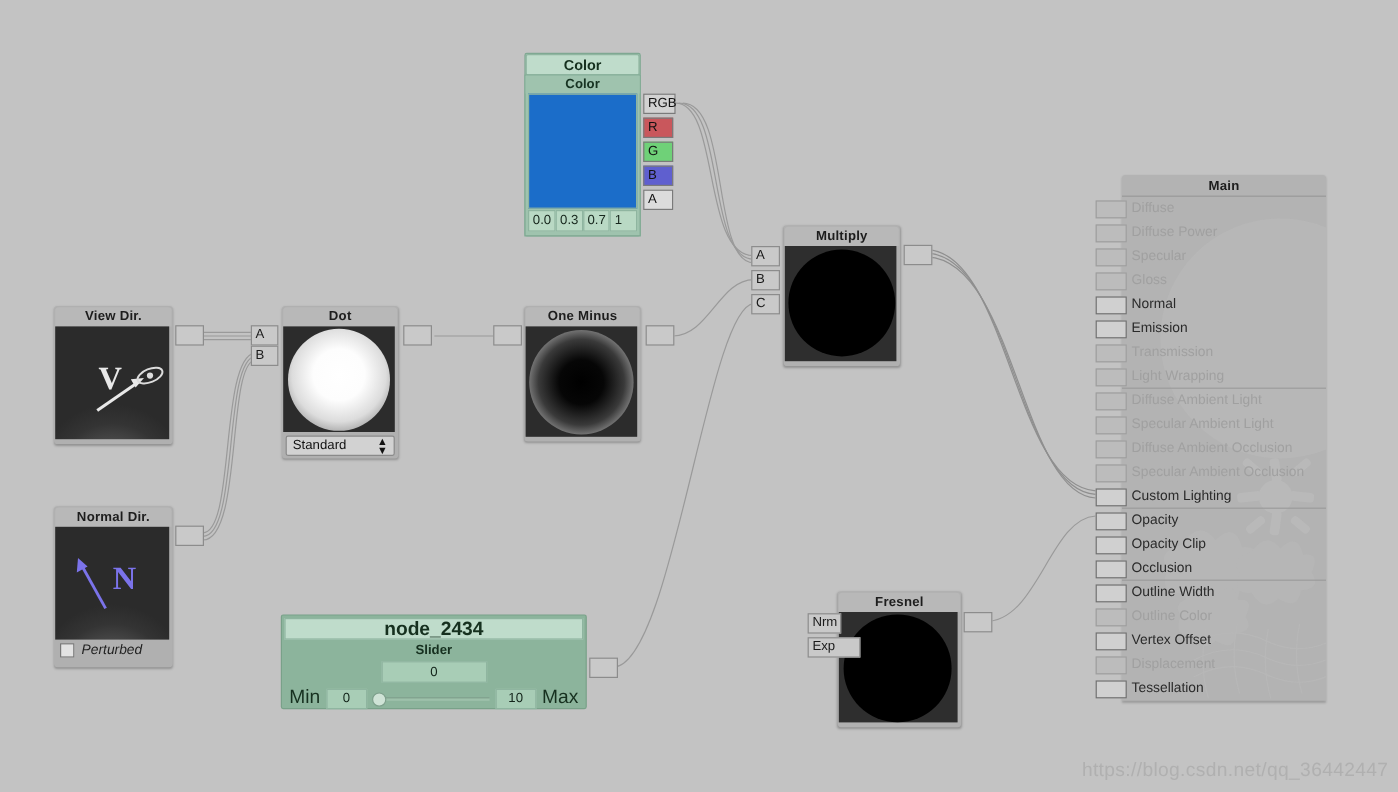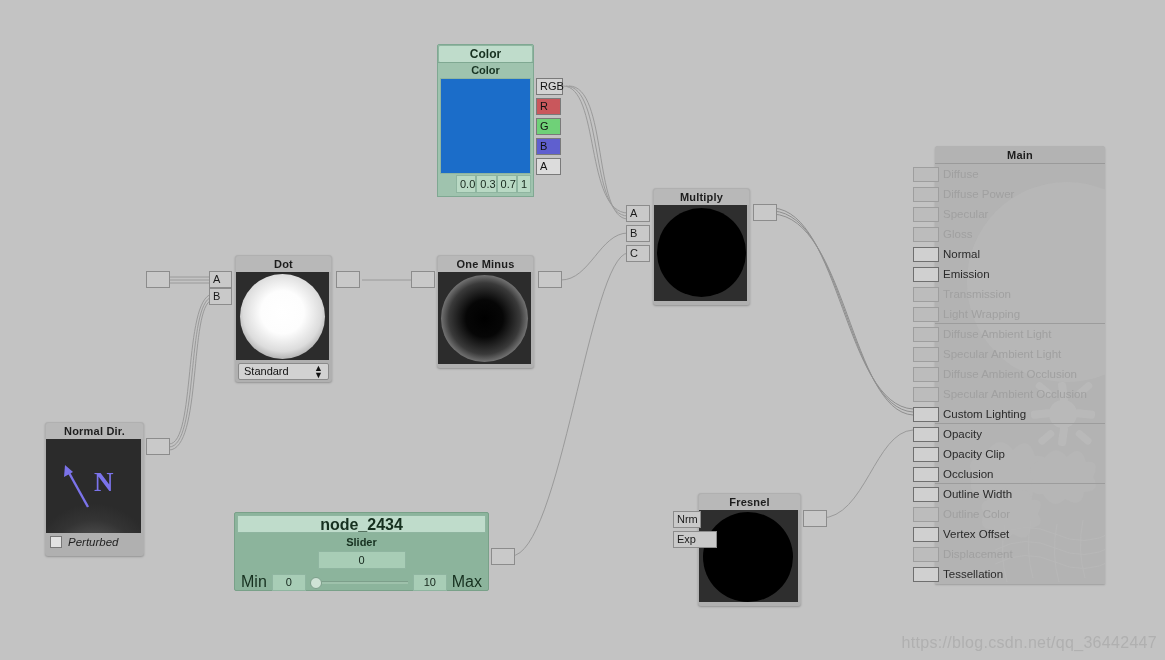--- a/index.html
+++ b/index.html
@@ -162,34 +162,46 @@
       <path d="M821,518 C865,518 875,432 913,430"></path>
     </g>
   </svg>
 
   <div class="node green-outer" style="left:437px; top:44px; width:97px; height:153px;">
     <div class="green-head">Color</div>
   </div>
   <div class="node" style="left:437px; top:62px; width:97px; height:135px; background:#9fc3ae; border:1px solid #7fa892;">
     <div class="green-sub">Color</div>
     <div style="margin:0 2px; height:96px; background:#1b6dc9; border:1px solid #8fb5a0;"></div>
-    <div class="swatch-row" style="margin:1px 2px 0 18px;align-items:flex-end;">
+    <div class="swatch-row" style="margin:1px 2px 0 2px;align-items:flex-end;">
       <div class="swatch-val">0.0</div>
       <div class="swatch-val">0.3</div>
       <div class="swatch-val">0.7</div>
       <div class="swatch-val">1</div>
     </div>
   </div>
 
   <div class="out-chip" style="left:536px; top:78px; width:27px; background:#d2d2d2;">RGB</div>
   <div class="out-chip" style="left:536px; top:98px; width:25px; background:#c9575c;">R</div>
   <div class="out-chip" style="left:536px; top:118px; width:25px; background:#6fd178;">G</div>
   <div class="out-chip" style="left:536px; top:138px; width:25px; background:#5f5fcf;">B</div>
   <div class="out-chip" style="left:536px; top:158px; width:25px; background:#dcdcdc;">A</div>
 
+  <div class="node gray-node" style="left:45px; top:255px; width:99px; height:115px;">
+    <div class="node-title">View Dir.</div>
+    <div class="preview" style="width:95px; height:94px; background:radial-gradient(circle at 50% 135%, #6b6b6b 0%, #4a4a4a 22%, #343434 34%, #2b2b2b 46%);">
+      <svg width="95" height="94">
+        <text x="36" y="52" fill="#e8e8e8" font-size="27" font-weight="bold" font-family="Liberation Serif, serif">V</text>
+        <line x1="35" y1="70" x2="70" y2="46" stroke="#e8e8e8" stroke-width="2.5"></line>
+        <polygon points="74,43 63,44 67,51" fill="#e8e8e8"></polygon>
+        <ellipse cx="79" cy="41" rx="11" ry="5.5" fill="none" stroke="#dcdcdc" stroke-width="1.6" transform="rotate(-22 79 41)"></ellipse>
+        <circle cx="79" cy="41" r="2.6" fill="#dcdcdc"></circle>
+      </svg>
+    </div>
+  </div>
   <div class="sock blank" style="left:146px; top:271px; width:24px;"></div>
 
   <div class="node gray-node" style="left:45px; top:422px; width:99px; height:134px;">
     <div class="node-title">Normal Dir.</div>
     <div class="preview" style="width:95px; height:94px; background:radial-gradient(circle at 50% 135%, #6b6b6b 0%, #4a4a4a 22%, #343434 34%, #2b2b2b 46%);">
       <svg width="95" height="94">
         <text x="48" y="52" fill="#7b73ea" font-size="27" font-weight="bold" font-family="Liberation Serif, serif">N</text>
         <line x1="42" y1="68" x2="22" y2="32" stroke="#7b73ea" stroke-width="2.4"></line>
         <polygon points="19,26 18,38 27,33" fill="#7b73ea"></polygon>
       </svg>

